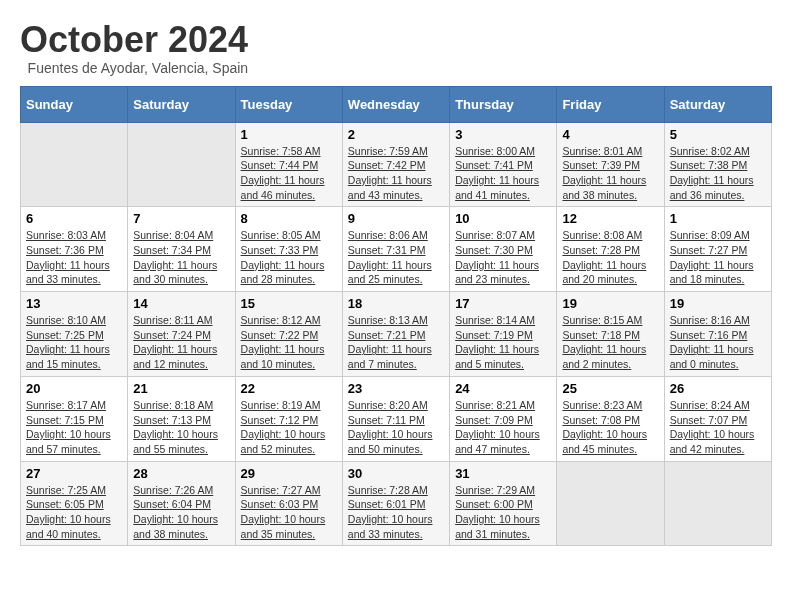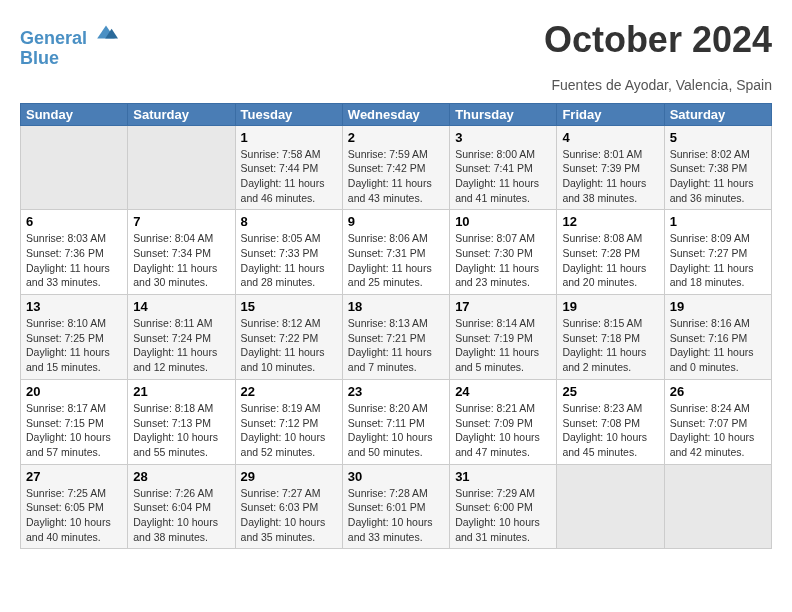--- a/index.html
+++ b/index.html
@@ -39,32 +39,31 @@
     }
     .month-title {
       font-size: 36px;
       font-weight: bold;
       color: #333;
       line-height: 1.1;
     }
     .location {
       font-size: 14px;
       color: #555;
-      margin-top: 17px;
     }
     table {
       width: 100%;
       border-collapse: collapse;
       font-size: 11px;
     }
     thead tr th {
       background-color: #4a7db5;
       color: #fff;
       text-align: left;
-      padding: 3px 5px;
+      padding: 10px 5px;
       font-size: 13px;
       font-weight: bold;
       border: 1px solid #3a6da5;
     }
     tbody tr td {
       border: 1px solid #ccc;
       vertical-align: top;
       padding: 4px 5px;
       width: 107px;
       min-height: 80px;
@@ -79,41 +78,30 @@
     .day-num {
       font-weight: bold;
       font-size: 13px;
       display: block;
       margin-bottom: 2px;
     }
     .day-info {
       font-size: 10.5px;
       color: #333;
       line-height: 1.4;
+      text-decoration: underline;
     }
     .empty-cell {
       background: #e8e8e8 !important;
     }
   </style>
 </head>
 <body>
 
 <div class="header">
-  <div class="logo">
-    <div>
-      <div class="logo-text">
-        <span>General</span>
-        <svg class="logo-icon" viewBox="0 0 30 24">
-          <polygon points="4,20 15,4 26,20" fill="#4a90c4"></polygon>
-          <polygon points="14,20 22,8 30,20" fill="#2a6a9a"></polygon>
-        </svg>
-      </div>
-      <div class="logo-text"><span>Blue</span></div>
-    </div>
-  </div>
   <div class="title-block">
     <div class="month-title">October 2024</div>
     <div class="location">Fuentes de Ayodar, Valencia, Spain</div>
   </div>
 </div>
 
 <table>
   <thead>
     <tr>
     <th>Sunday</th>

